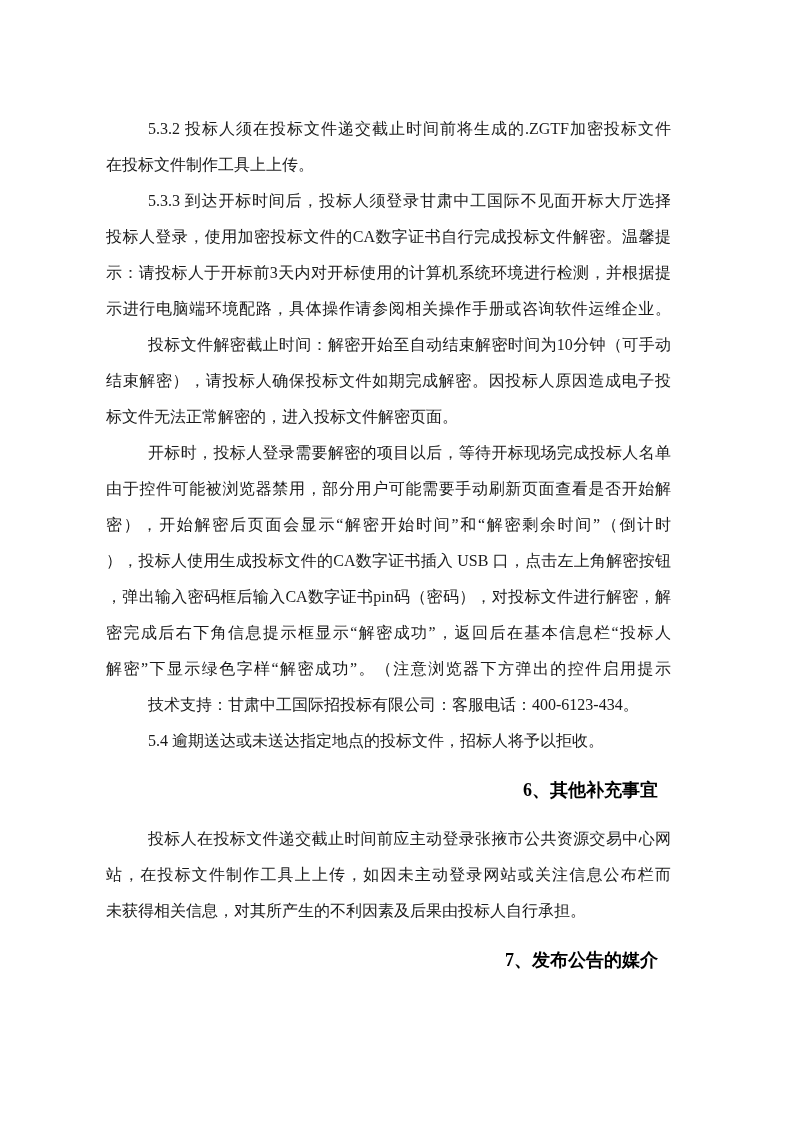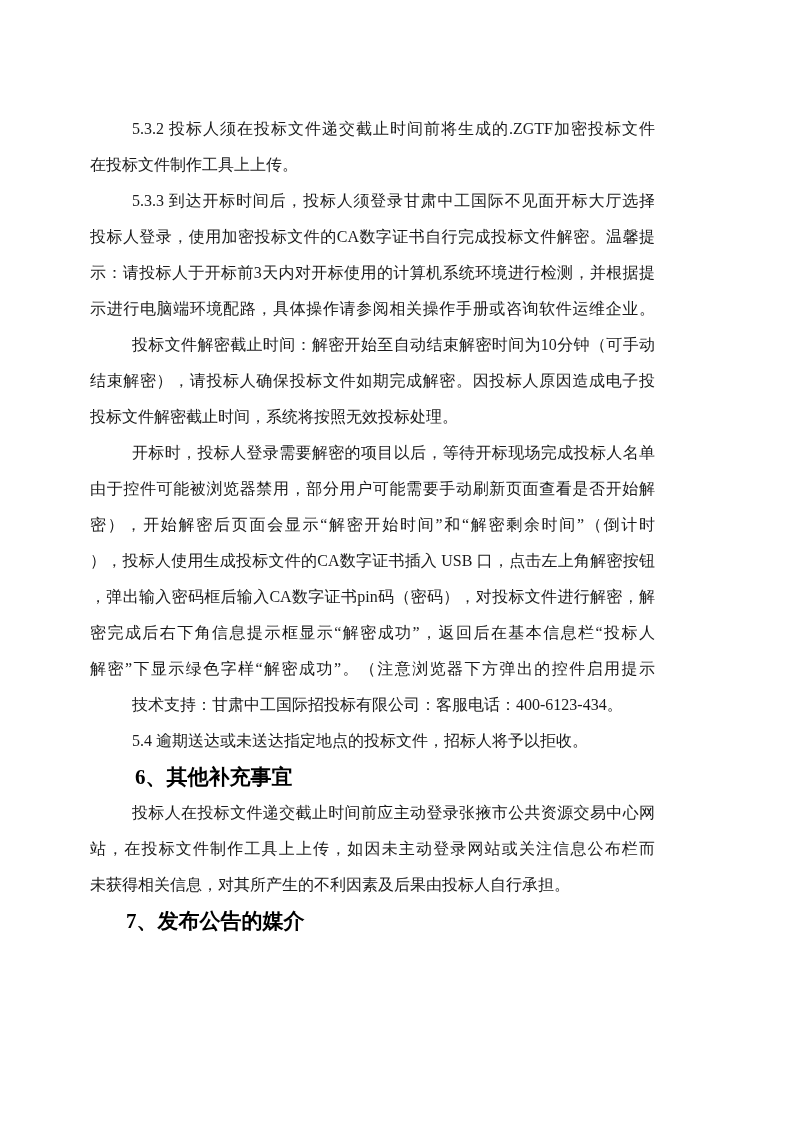--- a/index.html
+++ b/index.html
@@ -11,42 +11,42 @@
     width: 793px;
     height: 1122px;
     background: #ffffff;
     position: relative;
     overflow: hidden;
     margin: 0 auto;
     font-family: "Liberation Serif", "DejaVu Serif", serif;
   }
   .text-block {
     position: absolute;
-    left: 90px;
+    left: 106px;
     top: 111px;
     width: 565px;
     font-size: 16px;
     line-height: 36px;
     color: #1a1a1a;
   }
   .para { margin: 0; }
   .line {
     text-align: justify;
     text-align-last: left;
     white-space: normal;
   }
   .line.full { text-align-last: justify; }
   .line.indent { text-indent: 42px; }
   .heading {
     font-weight: bold;
     color: #000000;
-    font-size: 21px;
+    font-size: 18px;
     line-height: 36px;
-    margin: 0;
-    text-align: left;
+    margin: 13px;
+    text-align: right;
   }
   .heading.h6 { padding-left: 45px; }
   .heading.h7 { padding-left: 36px; }
 </style>
 </head>
 <body>
 
 <div class="page">
   <div class="text-block">
 
@@ -58,21 +58,21 @@
     <div class="para">
       <div class="line full indent">5.3.3 到达开标时间后，投标人须登录甘肃中工国际不见面开标大厅选择</div>
       <div class="line full">投标人登录，使用加密投标文件的CA数字证书自行完成投标文件解密。温馨提</div>
       <div class="line full">示：请投标人于开标前3天内对开标使用的计算机系统环境进行检测，并根据提</div>
       <div class="line full">示进行电脑端环境配路，具体操作请参阅相关操作手册或咨询软件运维企业。</div>
     </div>
 
     <div class="para">
       <div class="line full indent">投标文件解密截止时间：解密开始至自动结束解密时间为10分钟（可手动</div>
       <div class="line full">结束解密），请投标人确保投标文件如期完成解密。因投标人原因造成电子投</div>
-      <div class="line">投标文件解密截止时间，系统将按照无效投标处理。</div>
+      <div class="line">标文件无法正常解密的，进入投标文件解密页面。</div>
     </div>
 
     <div class="para">
       <div class="line full indent">开标时，投标人登录需要解密的项目以后，等待开标现场完成投标人名单</div>
       <div class="line full">由于控件可能被浏览器禁用，部分用户可能需要手动刷新页面查看是否开始解</div>
       <div class="line full">密），开始解密后页面会显示“解密开始时间”和“解密剩余时间”（倒计时</div>
       <div class="line full">），投标人使用生成投标文件的CA数字证书插入 USB 口，点击左上角解密按钮</div>
       <div class="line full">，弹出输入密码框后输入CA数字证书pin码（密码），对投标文件进行解密，解</div>
       <div class="line full">密完成后右下角信息提示框显示“解密成功”，返回后在基本信息栏“投标人</div>
       <div class="line full">解密”下显示绿色字样“解密成功”。（注意浏览器下方弹出的控件启用提示</div>

